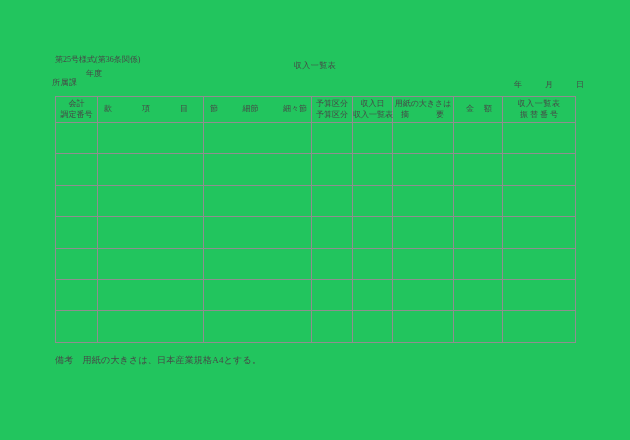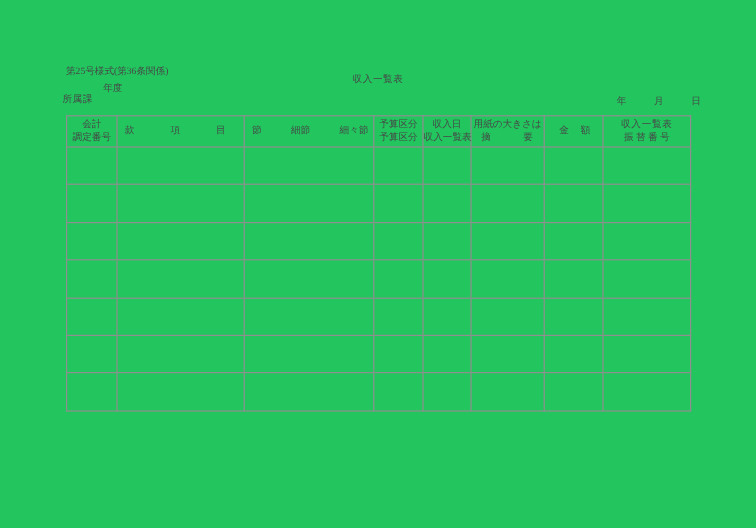--- a/index.html
+++ b/index.html
@@ -190,14 +190,15 @@
           <td></td>
           <td></td>
           <td></td>
           <td></td>
           <td></td>
           <td></td>
         </tr>
       </tbody>
   </table>
 
+  <div class="abs remarks">備考　用紙の大きさは、日本産業規格A4とする。</div>
 
 </div>
 
 </body></html>

